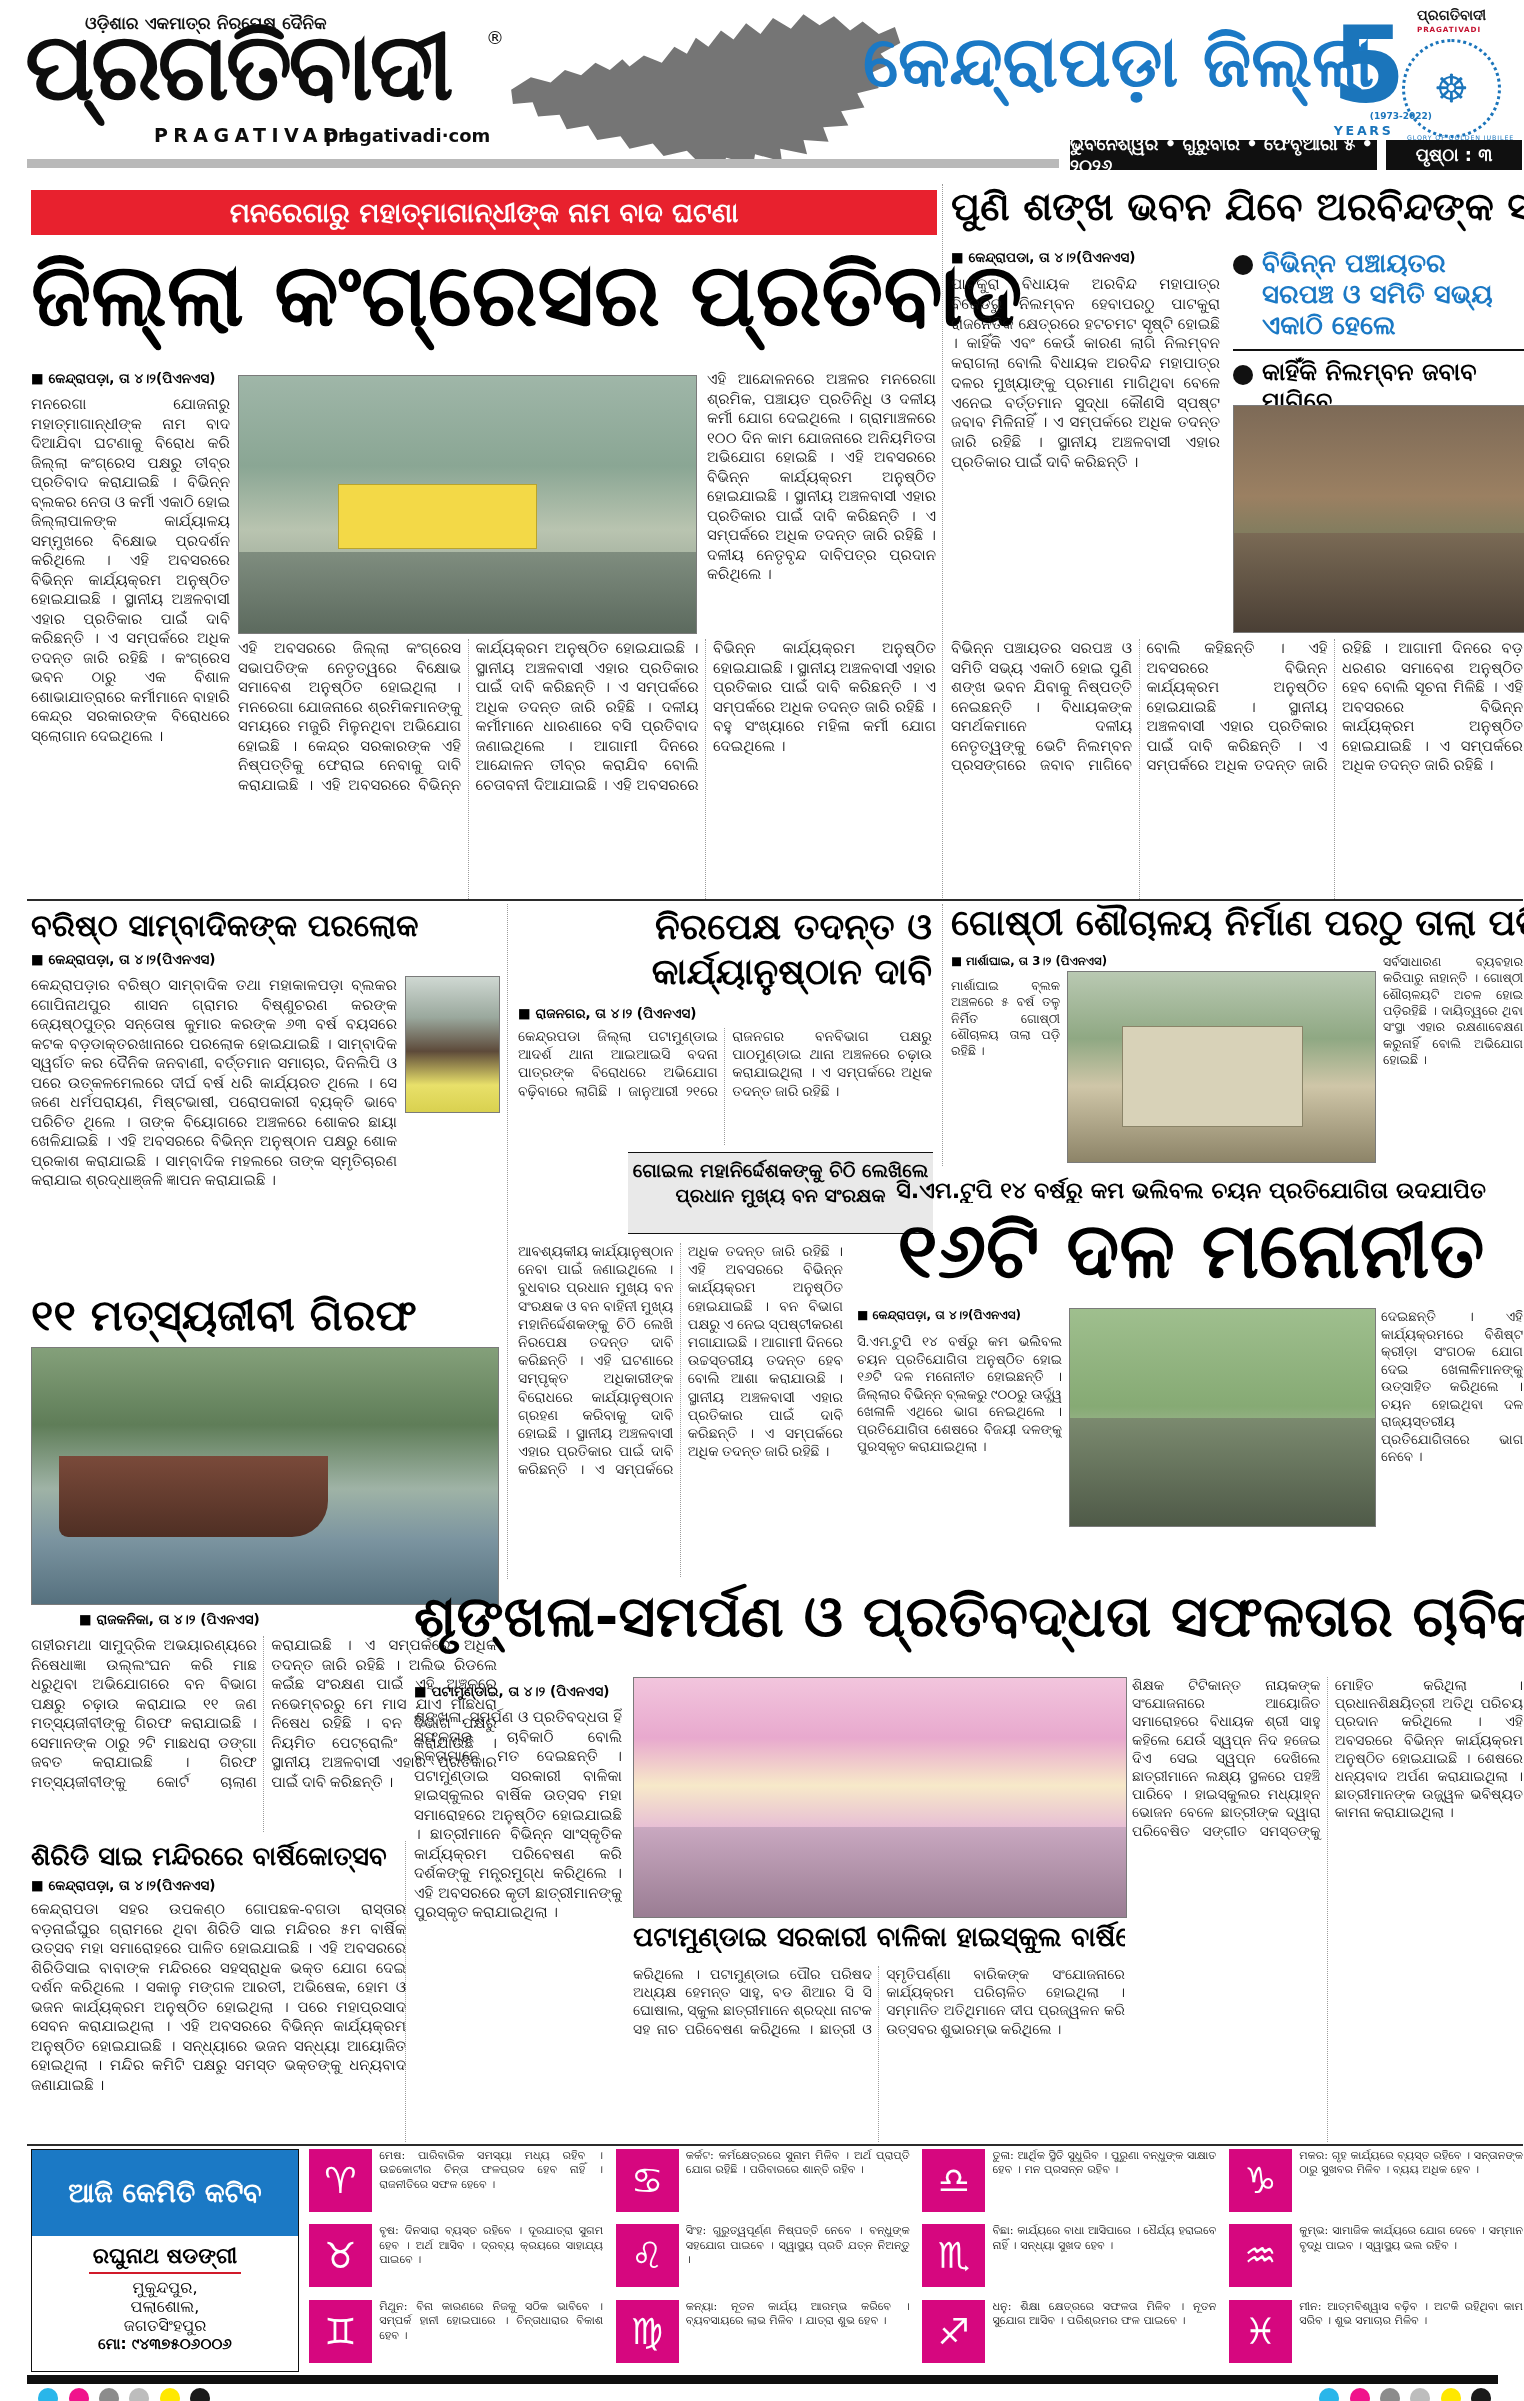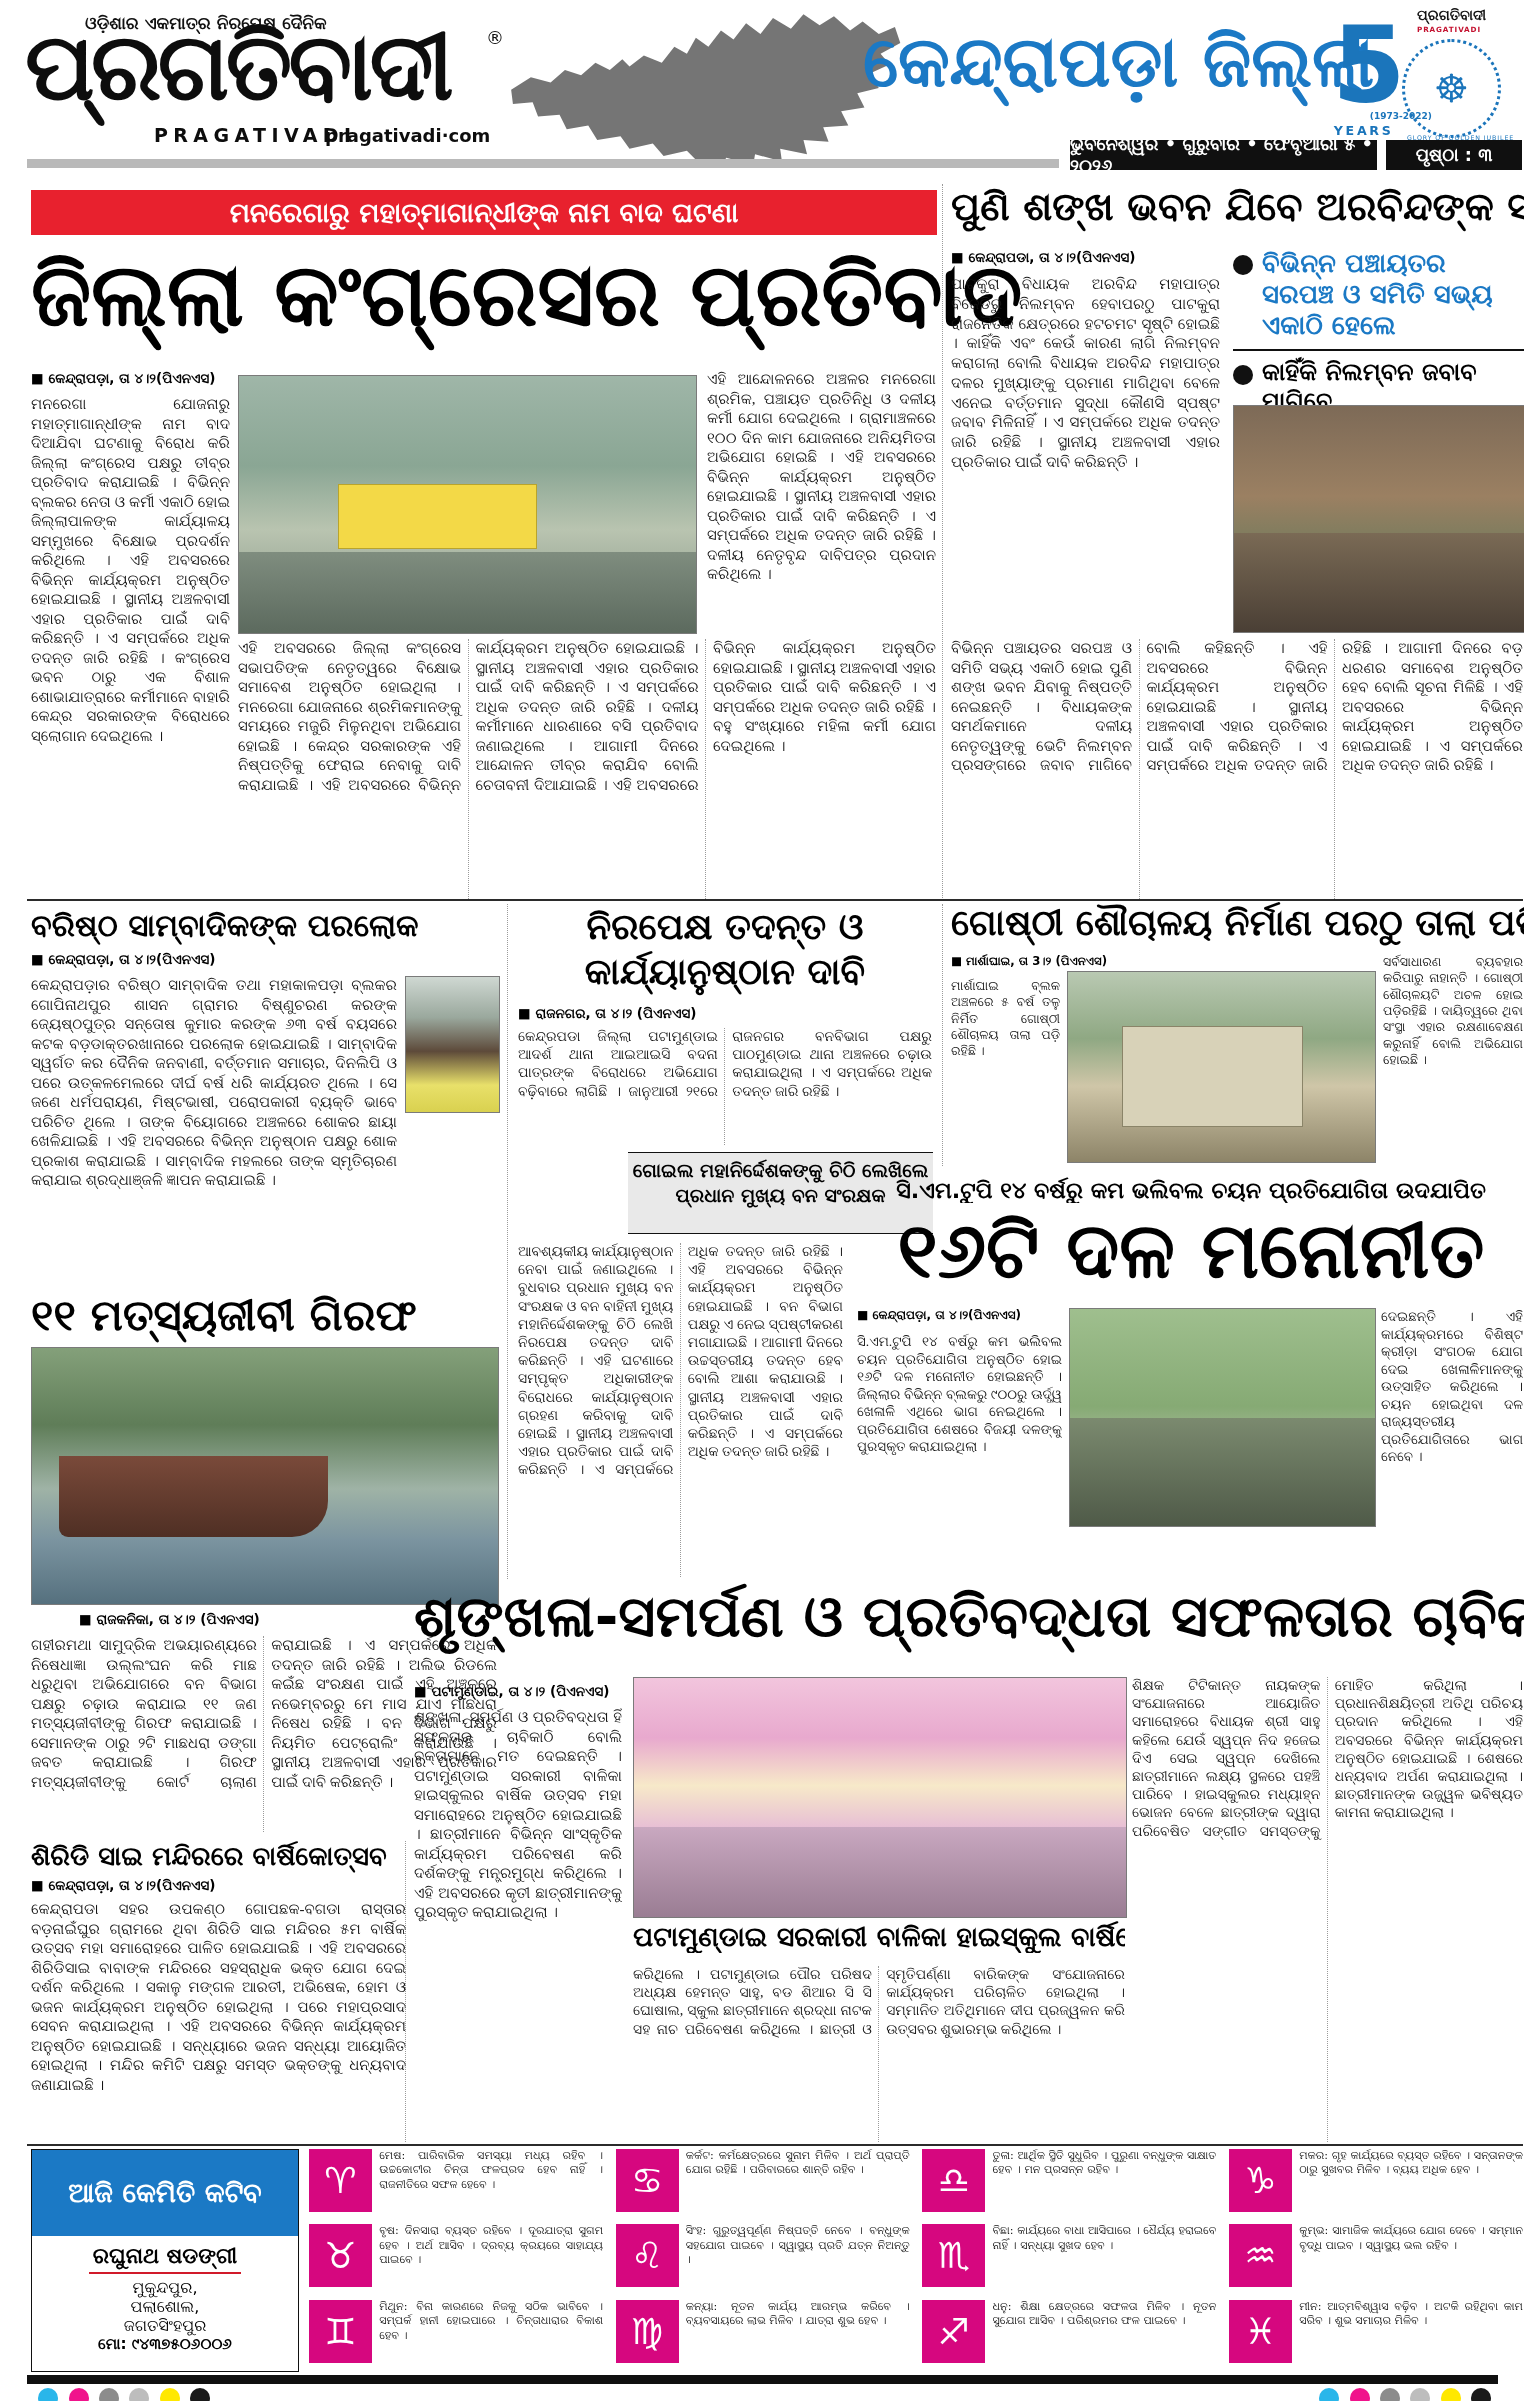--- a/index.html
+++ b/index.html
@@ -101,21 +101,21 @@
 
   <div class="abs hline" style="left:27px;top:899px;width:1496px;"></div>
 
   <div class="abs hl" style="left:31px;top:908px;width:466px;font-size:30.5px;white-space:nowrap;">ବରିଷ୍ଠ ସାମ୍ବାଦିକଙ୍କ ପରଲୋକ</div>
   <div class="abs byline" style="left:31px;top:951px;width:269px;">■ କେନ୍ଦ୍ରାପଡ଼ା, ତା ୪।୨(ପିଏନଏସ)</div>
   <div class="abs" style="left:405px;top:976px;width:93px;height:135px;border:0.9px solid #7a7a7a;background:linear-gradient(180deg,#cfd8d2 0%,#9aa89d 30%,#5d4a3a 55%,#e8e06a 80%,#d9d14f 100%);"></div>
   <div class="abs body-txt" style="left:31px;top:976px;width:366px;height:296px;">କେନ୍ଦ୍ରାପଡ଼ାର ବରିଷ୍ଠ ସାମ୍ବାଦିକ ତଥା ମହାକାଳପଡ଼ା ବ୍ଲକର ଗୋପିନାଥପୁର ଶାସନ ଗ୍ରାମର ବିଷ୍ଣୁଚରଣ କରଙ୍କ ଜ୍ୟେଷ୍ଠପୁତ୍ର ସନ୍ତୋଷ କୁମାର କରଙ୍କ ୬୩ ବର୍ଷ ବୟସରେ କଟକ ବଡ଼ଡାକ୍ତରଖାନାରେ ପରଲୋକ ହୋଇଯାଇଛି । ସାମ୍ବାଦିକ ସ୍ୱର୍ଗତ କର ଦୈନିକ ଜନବାଣୀ, ବର୍ତ୍ତମାନ ସମାଚାର, ଦିନଲିପି ଓ ପରେ ଉତ୍କଳମେଲରେ ଦୀର୍ଘ ବର୍ଷ ଧରି କାର୍ଯ୍ୟରତ ଥିଲେ । ସେ ଜଣେ ଧର୍ମପରାୟଣ, ମିଷ୍ଟଭାଷୀ, ପରୋପକାରୀ ବ୍ୟକ୍ତି ଭାବେ ପରିଚିତ ଥିଲେ । ତାଙ୍କ ବିୟୋଗରେ ଅଞ୍ଚଳରେ ଶୋକର ଛାୟା ଖେଳିଯାଇଛି । ଏହି ଅବସରରେ ବିଭିନ୍ନ ଅନୁଷ୍ଠାନ ପକ୍ଷରୁ ଶୋକ ପ୍ରକାଶ କରାଯାଇଛି । ସାମ୍ବାଦିକ ମହଲରେ ତାଙ୍କ ସ୍ମୃତିଚାରଣ କରାଯାଇ ଶ୍ରଦ୍ଧାଞ୍ଜଳି ଜ୍ଞାପନ କରାଯାଇଛି ।</div>
 
   <div class="abs vdot" style="left:507px;top:904px;height:675px;"></div>
 
-  <div class="abs hl" style="left:518px;top:904px;width:414px;font-size:36px;text-align:center;line-height:1.25;">ନିରପେକ୍ଷ ତଦନ୍ତ ଓ କାର୍ଯ୍ୟାନୁଷ୍ଠାନ ଦାବି</div>
+  <div class="abs hl" style="left:518px;top:904px;width:414px;font-size:36px;text-align:right;line-height:1.25;">ନିରପେକ୍ଷ ତଦନ୍ତ ଓ କାର୍ଯ୍ୟାନୁଷ୍ଠାନ ଦାବି</div>
   <div class="abs byline" style="left:518px;top:1005px;width:269px;">■ ରାଜନଗର, ତା ୪।୨ (ପିଏନଏସ)</div>
   <div class="abs body-txt cols2" style="left:518px;top:1028px;width:414px;height:117px;font-size:14px;">କେନ୍ଦ୍ରପଡା ଜିଲ୍ଲା ପଟାମୁଣ୍ଡାଇ ଆଦର୍ଶ ଥାନା ଆଇଆଇସି ବଦନା ପାତ୍ରଙ୍କ ବିରୋଧରେ ଅଭିଯୋଗ ବଢ଼ିବାରେ ଲାଗିଛି । ଜାନୁଆରୀ ୨୧ରେ ରାଜନଗର ବନବିଭାଗ ପକ୍ଷରୁ ପାଠମୁଣ୍ଡାଇ ଥାନା ଅଞ୍ଚଳରେ ଚଢ଼ାଉ କରାଯାଇଥିଲା । ଏ ସମ୍ପର୍କରେ ଅଧିକ ତଦନ୍ତ ଜାରି ରହିଛି ।</div>
   <div class="abs cap" style="left:628px;top:1152px;width:305px;height:75px;font-size:19px;text-align:center;background:#e9e9e9;border-top:1.8px solid #111;border-bottom:1.8px solid #111;padding-top:5.4px;line-height:1.3;overflow:hidden;">ଗୋଇଲ ମହାନିର୍ଦ୍ଦେଶକଙ୍କୁ ଚିଠି ଲେଖିଲେ ପ୍ରଧାନ ମୁଖ୍ୟ ବନ ସଂରକ୍ଷକ</div>
   <div class="abs body-txt cols2" style="left:518px;top:1243px;width:325px;height:334px;font-size:14px;">ଆବଶ୍ୟକୀୟ କାର୍ଯ୍ୟାନୁଷ୍ଠାନ ନେବା ପାଇଁ ଜଣାଇଥିଲେ । ବୁଧବାର ପ୍ରଧାନ ମୁଖ୍ୟ ବନ ସଂରକ୍ଷକ ଓ ବନ ବାହିନୀ ମୁଖ୍ୟ ମହାନିର୍ଦ୍ଦେଶକଙ୍କୁ ଚିଠି ଲେଖି ନିରପେକ୍ଷ ତଦନ୍ତ ଦାବି କରିଛନ୍ତି । ଏହି ଘଟଣାରେ ସମ୍ପୃକ୍ତ ଅଧିକାରୀଙ୍କ ବିରୋଧରେ କାର୍ଯ୍ୟାନୁଷ୍ଠାନ ଗ୍ରହଣ କରିବାକୁ ଦାବି ହୋଇଛି । ସ୍ଥାନୀୟ ଅଞ୍ଚଳବାସୀ ଏହାର ପ୍ରତିକାର ପାଇଁ ଦାବି କରିଛନ୍ତି । ଏ ସମ୍ପର୍କରେ ଅଧିକ ତଦନ୍ତ ଜାରି ରହିଛି । ଏହି ଅବସରରେ ବିଭିନ୍ନ କାର୍ଯ୍ୟକ୍ରମ ଅନୁଷ୍ଠିତ ହୋଇଯାଇଛି । ବନ ବିଭାଗ ପକ୍ଷରୁ ଏ ନେଇ ସ୍ପଷ୍ଟୀକରଣ ମଗାଯାଇଛି । ଆଗାମୀ ଦିନରେ ଉଚ୍ଚସ୍ତରୀୟ ତଦନ୍ତ ହେବ ବୋଲି ଆଶା କରାଯାଉଛି । ସ୍ଥାନୀୟ ଅଞ୍ଚଳବାସୀ ଏହାର ପ୍ରତିକାର ପାଇଁ ଦାବି କରିଛନ୍ତି । ଏ ସମ୍ପର୍କରେ ଅଧିକ ତଦନ୍ତ ଜାରି ରହିଛି ।</div>
 
   <div class="abs vdot" style="left:942px;top:904px;height:262px;"></div>
 
   <div class="abs hl" style="left:951px;top:902px;width:572px;font-size:36px;white-space:nowrap;">ଗୋଷ୍ଠୀ ଶୌଚାଳୟ ନିର୍ମାଣ ପରଠୁ ତାଲା ପଡ଼ିଛି</div>
   <div class="abs byline" style="left:951px;top:954px;width:215px;font-size:11.7px;">■ ମାର୍ଶାଘାଇ, ତା 3।୨ (ପିଏନଏସ)</div>
   <div class="abs body-txt" style="left:951px;top:978px;width:109px;height:187px;font-size:12.6px;">ମାର୍ଶାଘାଇ ବ୍ଲକ ଅଞ୍ଚଳରେ ୫ ବର୍ଷ ତଳୁ ନିର୍ମିତ ଗୋଷ୍ଠୀ ଶୌଚାଳୟ ତାଲା ପଡ଼ି ରହିଛି ।</div>

